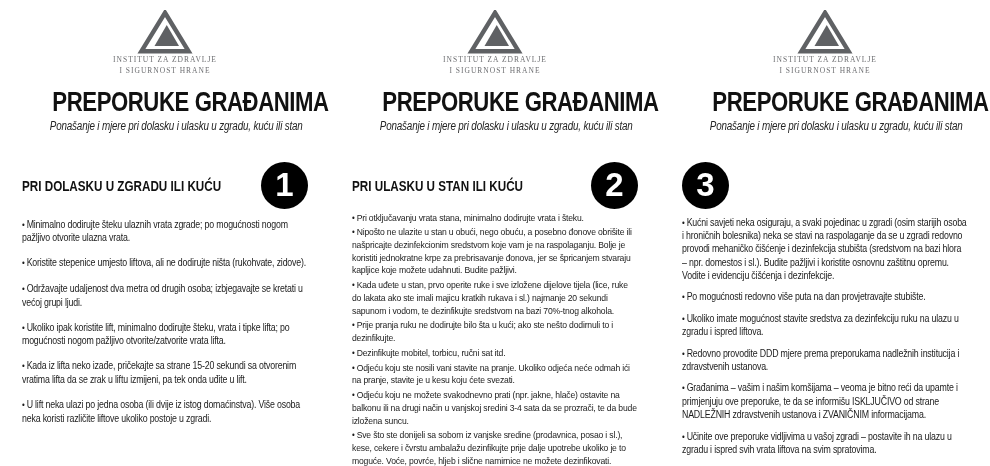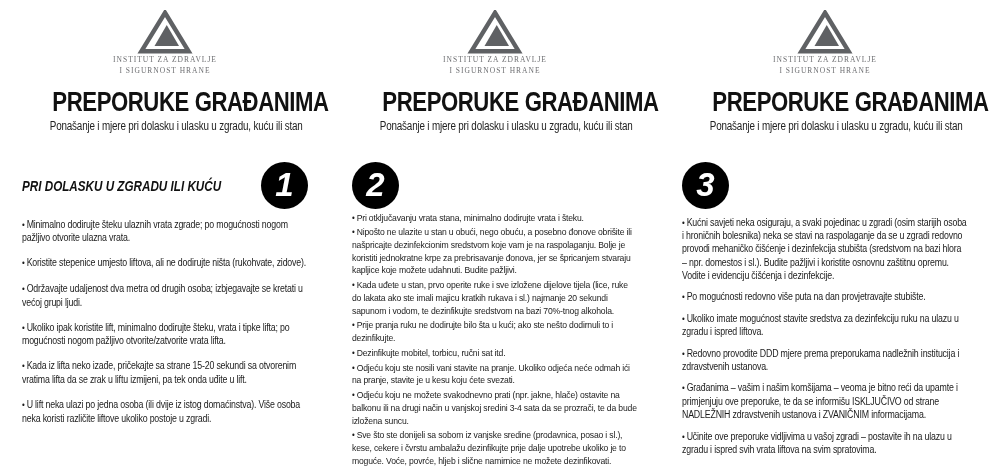--- a/index.html
+++ b/index.html
@@ -20,32 +20,32 @@
     font-size:7.5px; letter-spacing:1px; color:#6d6e71;
     line-height:1.3; margin-top:1px; text-align:center;
   }
   .title-block { text-align:center; margin-top:11px; }
   .doc-title {
     display:inline-block; white-space:nowrap;
     font-weight:bold; font-size:27px; letter-spacing:-0.5px;
     transform:scaleX(0.82); transform-origin:center top;
     color:#111;
   }
-  .subtitle-block { text-align:center; margin-top:-2px; }
+  .subtitle-block { text-align:center; margin-top:-2px;font-style:italic; }
   .doc-subtitle {
     display:inline-block; white-space:nowrap;
     font-size:12px; letter-spacing:-0.2px;
     transform:scaleX(0.82); transform-origin:center top;
     color:#222;
   }
 
   
   .heading-row {
     display:flex; align-items:center; justify-content:space-between;
-    margin-top:28px; height:48px;font-style:italic;
+    margin-top:28px; height:48px;
   }
   .heading-box { width:215px; overflow:visible; }
   .section-heading {
     display:inline-block; white-space:nowrap;
     font-weight:bold; font-size:14.6px; color:#111;
     transform:scaleX(0.8); transform-origin:left center;
   }
   .panel--3 .section-heading { font-size:13.8px; }
   .num-badge {
     width:47px; height:47px; border-radius:50%;
@@ -115,20 +115,23 @@
       <div class="logo-caption">INSTITUT ZA ZDRAVLJE</div>
       <div class="logo-caption">I SIGURNOST HRANE</div>
     </div>
     <div class="title-block">
       <h1 class="doc-title">PREPORUKE GRAĐANIMA</h1>
     </div>
     <div class="subtitle-block">
       <div class="doc-subtitle">Ponašanje i mjere pri dolasku i ulasku u zgradu, kuću ili stan</div>
     </div>
     <div class="heading-row">
+      <div class="heading-box">
+        <h2 class="section-heading">PRI ULASKU U STAN ILI KUĆU</h2>
+      </div>
       <div class="num-badge">2</div>
     </div>
     <div class="bullets">
         <div class="bullet-item"><span class="bullet-marker">• </span><span>Pri otključavanju vrata stana, minimalno dodirujte vrata i šteku.</span></div>
         <div class="bullet-item"><span class="bullet-marker">• </span><span>Nipošto ne ulazite u stan u obući, nego obuću, a posebno đonove obrišite ili našpricajte dezinfekcionim sredstvom koje vam je na raspolaganju. Bolje je koristiti jednokratne krpe za prebrisavanje đonova, jer se špricanjem stvaraju kapljice koje možete udahnuti. Budite pažljivi.</span></div>
         <div class="bullet-item"><span class="bullet-marker">• </span><span>Kada uđete u stan, prvo operite ruke i sve izložene dijelove tijela (lice, ruke do lakata ako ste imali majicu kratkih rukava i sl.) najmanje 20 sekundi sapunom i vodom, te dezinfikujte sredstvom na bazi 70%-tnog alkohola.</span></div>
         <div class="bullet-item"><span class="bullet-marker">• </span><span>Prije pranja ruku ne dodirujte bilo šta u kući; ako ste nešto dodirnuli to i dezinfikujte.</span></div>
         <div class="bullet-item"><span class="bullet-marker">• </span><span>Dezinfikujte mobitel, torbicu, ručni sat itd.</span></div>
         <div class="bullet-item"><span class="bullet-marker">• </span><span>Odjeću koju ste nosili vani stavite na pranje. Ukoliko odjeća neće odmah ići na pranje, stavite je u kesu koju ćete svezati.</span></div>
         <div class="bullet-item"><span class="bullet-marker">• </span><span>Odjeću koju ne možete svakodnevno prati (npr. jakne, hlače) ostavite na balkonu ili na drugi način u vanjskoj sredini 3-4 sata da se prozrači, te da bude izložena suncu.</span></div>

